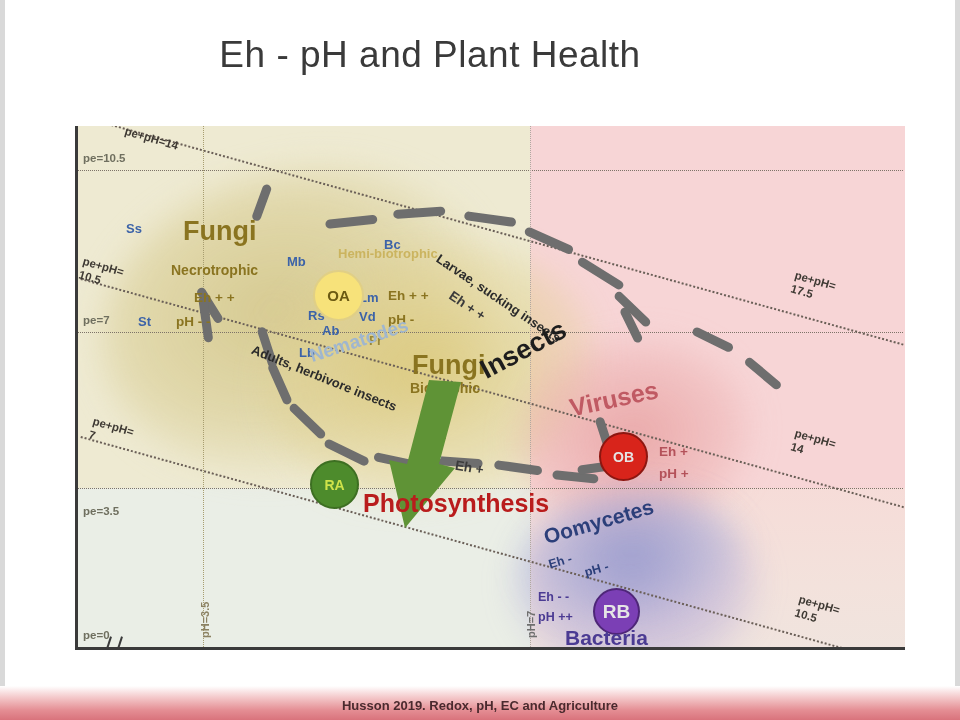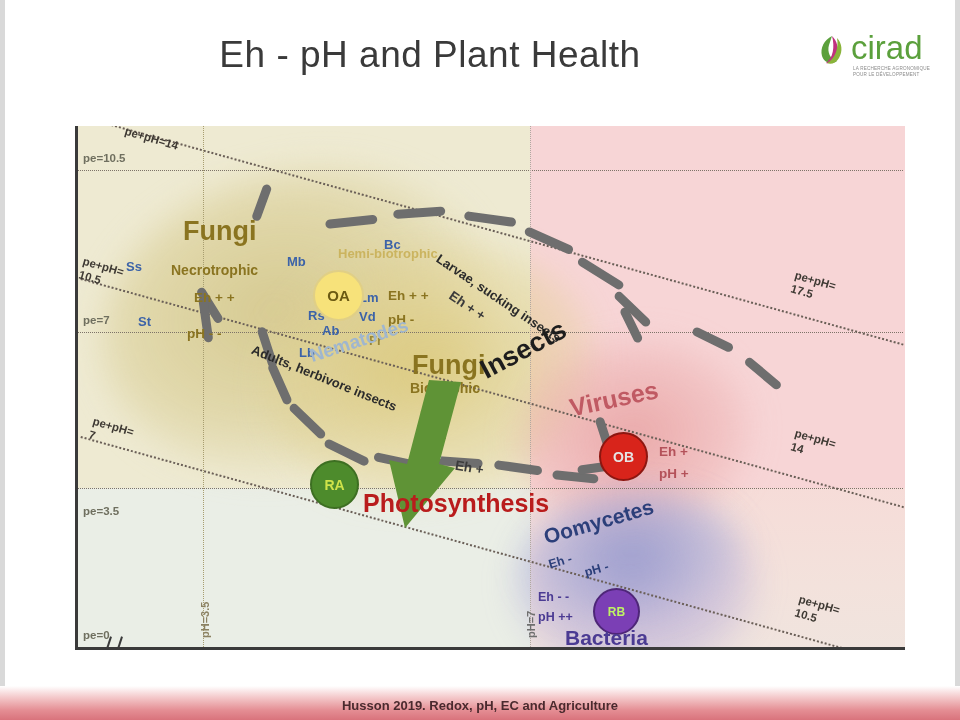--- a/index.html
+++ b/index.html
@@ -91,21 +91,21 @@
   .oomy-big{font-size:21px;color:#2c3f7a;font-weight:bold;transform:rotate(-16deg);transform-origin:0 0;}
   .oomy-s{font-size:12.5px;color:#2c3f7a;font-weight:bold;transform:rotate(-16deg);transform-origin:0 0;}
   .bact-big{font-size:21px;color:#4b3b93;font-weight:bold;}
   .bact-s{font-size:12.5px;color:#4b3b93;font-weight:bold;}
   .photo{font-size:25px;color:#b91c1c;font-weight:bold;}
 
   .circ{position:absolute;border-radius:50%;display:flex;align-items:center;
         justify-content:center;font-weight:bold;}
   .c-oa{width:47px;height:47px;background:#f7e27a;border:2px solid #e0cf86;color:#6b5a12;font-size:15px;}
   .c-ob{width:45px;height:45px;background:#d8241b;border:2px solid #8d1610;color:#e5e5e5;font-size:14px;}
-  .c-rb{width:43px;height:43px;background:#7b3fb5;border:2px solid #4e2678;color:#bef264;font-size:12px;}
+  .c-rb{width:43px;height:43px;background:#7b3fb5;border:2px solid #4e2678;color:#e5e5e5;font-size:19px;}
   .c-ra{width:45px;height:45px;background:#4d8b2c;border:2px solid #3d6f22;color:#cfe34a;font-size:14px;}
 
   .dash{position:absolute;height:9px;border-radius:5px;background:#6e6e6e;transform-origin:0 0;}
 
   .arrow-wrap{position:absolute;left:268px;top:252px;}
 
   
   .footer{position:absolute;left:0;top:686px;width:960px;height:34px;
      background:linear-gradient(180deg,#ffffff 0%,#f3c6c8 35%,#e48d93 72%,#d9737c 100%);}
   .footer-txt{position:absolute;left:0;top:698px;width:960px;text-align:center;
@@ -113,30 +113,20 @@
 </style>
 </head>
 <body>
 
 <div class="slide">
   <div class="slide-border-l"></div>
   <div class="slide-border-r"></div>
 
   <div class="title">Eh - pH and Plant Health</div>
 
-  <div class="logo">
-    <svg class="logo-mark" viewBox="0 0 30 32">
-      <path d="M14 2 C6 6,2 14,4 22 C6 29,14 31,19 27 C12 25,9 18,11 11 Z" fill="#5ba03c"></path>
-      <path d="M14 2 C19 7,21 14,19 21 C17 27,12 30,8 29 C15 24,17 13,14 2 Z" fill="#c0307e"></path>
-      <path d="M19 4 C24 9,25 17,21 24 C18 29,13 31,9 29 C17 25,21 14,19 4 Z" fill="#8ab33a"></path>
-    </svg>
-    <div class="logo-word">cirad</div>
-    <div class="logo-tag">LA RECHERCHE AGRONOMIQUE
-POUR LE DÉVELOPPEMENT</div>
-  </div>
 
   <div class="plot">
 
     <div class="q q-tl"></div>
     <div class="q q-tr"></div>
     <div class="q q-bl"></div>
     <div class="q q-br"></div>
 
     <div class="blob blob-fungi"></div>
     <div class="blob blob-fungi2"></div>
@@ -208,32 +198,32 @@
     <div class="dash" style="left:478px;top:344px;width:46px;transform:rotate(6deg);"></div>
     <div class="dash" style="left:528px;top:290px;width:40px;transform:rotate(72deg);"></div>
     <div class="dash" style="left:552px;top:180px;width:38px;transform:rotate(64deg);"></div>
     <div class="dash" style="left:620px;top:200px;width:44px;transform:rotate(26deg);"></div>
     <div class="dash" style="left:674px;top:230px;width:44px;transform:rotate(40deg);"></div>
     <div class="dash" style="left:502px;top:340px;width:42px;transform:rotate(-8deg);"></div>
 
     <div class="t fungi-big" style="left:108px;top:90px;">Fungi</div>
     <div class="t fungi-sub" style="left:96px;top:136px;">Necrotrophic</div>
     <div class="t fungi-small" style="left:119px;top:164px;">Eh + +</div>
-    <div class="t fungi-small" style="left:112px;top:188px;margin-top:12px;">pH - -</div>
+    <div class="t fungi-small" style="left:101px;top:188px;">pH - -</div>
 
     <div class="t hemi" style="left:263px;top:120px;">Hemi-biotrophic</div>
     <div class="t fungi-small" style="left:313px;top:162px;">Eh + +</div>
     <div class="t fungi-small" style="left:313px;top:186px;">pH -</div>
 
     <div class="t fungi-big" style="left:337px;top:224px;">Fungi</div>
     <div class="t fungi-sub" style="left:335px;top:254px;">Biotrophic</div>
     <div class="t fungi-small" style="left:345px;top:282px;">Eh +</div>
     <div class="t fungi-small" style="left:345px;top:304px;">pH -</div>
 
-    <div class="t abbr" style="left:51px;top:95px;margin-top:38px;">Ss</div>
+    <div class="t abbr" style="left:51px;top:95px;">Ss</div>
     <div class="t abbr" style="left:63px;top:188px;">St</div>
     <div class="t abbr" style="left:212px;top:128px;">Mb</div>
     <div class="t abbr" style="left:233px;top:182px;">Rs</div>
     <div class="t abbr" style="left:247px;top:197px;">Ab</div>
     <div class="t abbr" style="left:224px;top:219px;">Lb</div>
     <div class="t abbr" style="left:284px;top:164px;">Lm</div>
     <div class="t abbr" style="left:284px;top:183px;">Vd</div>
     <div class="t abbr-f" style="left:294px;top:207px;">Fr</div>
     <div class="t abbr" style="left:309px;top:111px;">Bc</div>
     <div class="t abbr" style="left:348px;top:322px;color:#b9c8de;">Mo</div>

